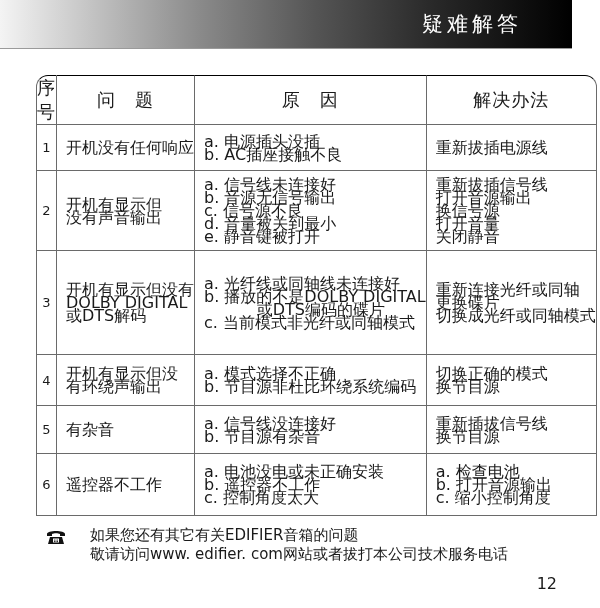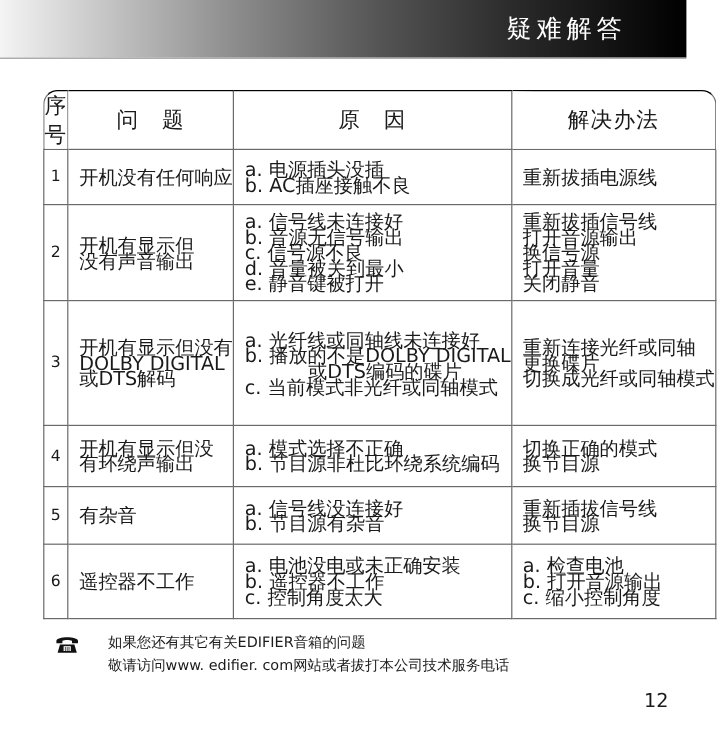--- a/index.html
+++ b/index.html
@@ -32,21 +32,21 @@
   .ts-table th:last-child { border-top-right-radius: 12px; }
   .col-no { width: 53px; }
   .col-problem { width: 113px; }
   .col-cause { width: 181px; }
   .col-solution { width: 164px; }
   .cell-no { text-align: center; font-size: 13px; }
   .cell-text { font-size: 16px; line-height: 13px; padding-left: 9px !important; }
   .cell-line { display: block; white-space: nowrap; }
   .cell-line.indent { padding-left: 12px; text-align: center; }
   .note {
-    position: absolute; font-size: 12px; line-height: 19px; white-space: nowrap;
+    position: absolute; font-size: 15px; line-height: 19px; white-space: nowrap;
   }
   .phone-icon {
     position: absolute; left: 46px; top: 529px; width: 20px; height: 16px;
   }
   .page-number {
     position: absolute; right: 43px; top: 574px; font-size: 16px;
   }
 </style>
 </head>
 <body>

